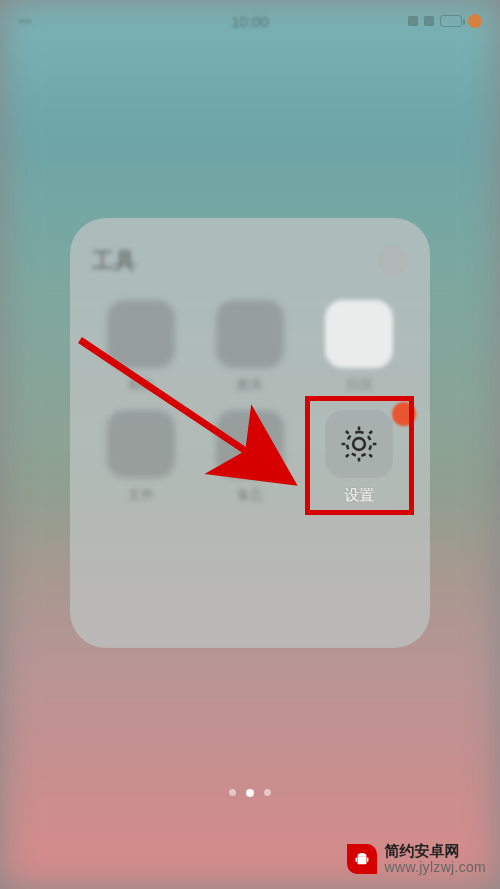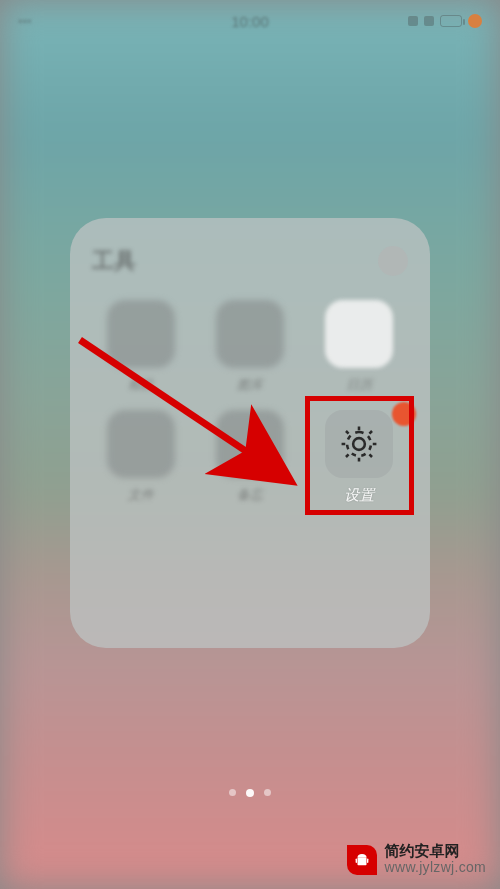--- a/index.html
+++ b/index.html
@@ -60,21 +60,20 @@
 }
 .folder-menu {
   width: 30px; height: 30px;
   border-radius: 50%;
   background: rgba(180,180,180,0.6);
 }
 .icon-grid {
   display: grid;
   grid-template-columns: repeat(3, 1fr);
   gap: 18px 12px;
-  font-style: italic;
 }
 .app {
   display: flex;
   flex-direction: column;
   align-items: center;
   gap: 8px;
 }
 .app-icon {
   width: 68px;
   height: 68px;
@@ -152,21 +151,21 @@
   gap: 10px;
   z-index: 2;
 }
 .dot { width: 7px; height: 7px; border-radius: 50%; background: rgba(255,255,255,0.5);}
 .dot.active { background: rgba(255,255,255,0.95); width: 8px; height: 8px;}
 .watermark {
   position: absolute;
   bottom: 14px;
   right: 14px;
   display: flex;
-  align-items: flex-end;
+  align-items: center;
   gap: 8px;
   z-index: 10;
   background: rgba(255,255,255,0);
 }
 .wm-logo {
   width: 30px; height: 30px;
   background: #d60000;
   border-radius: 0 10px 0 10px;
   display:flex; align-items:center; justify-content:center;
 }

